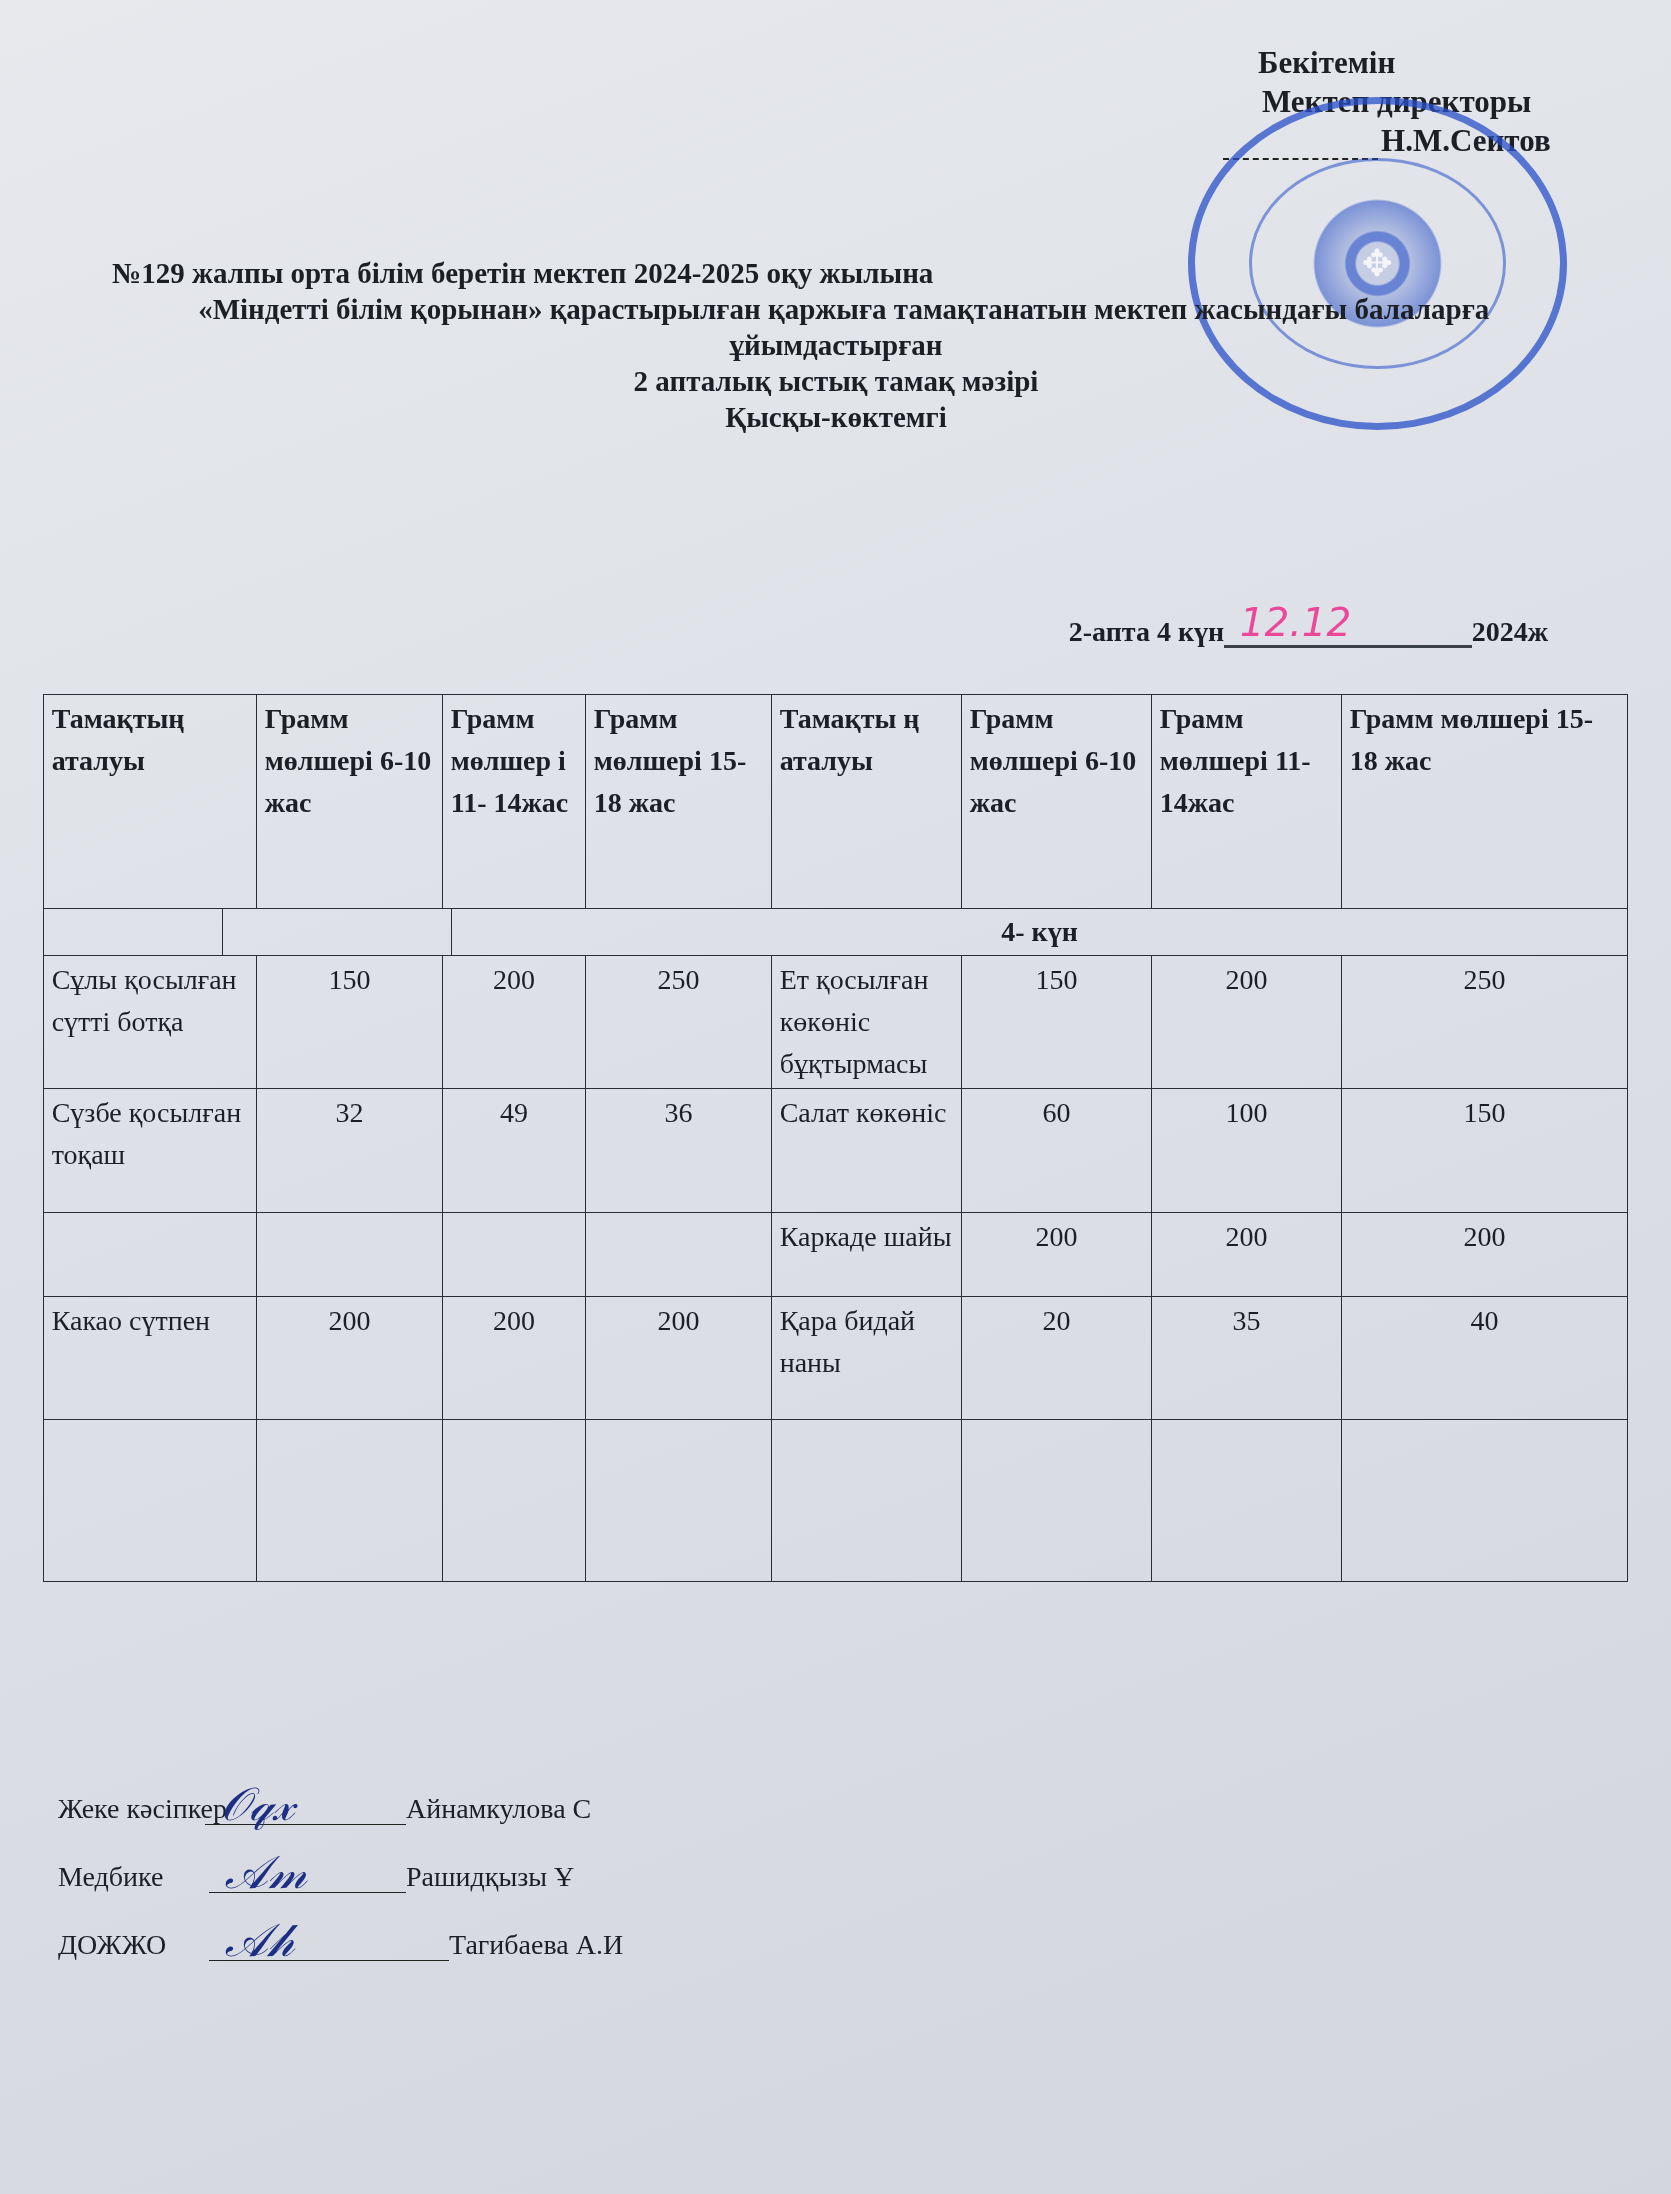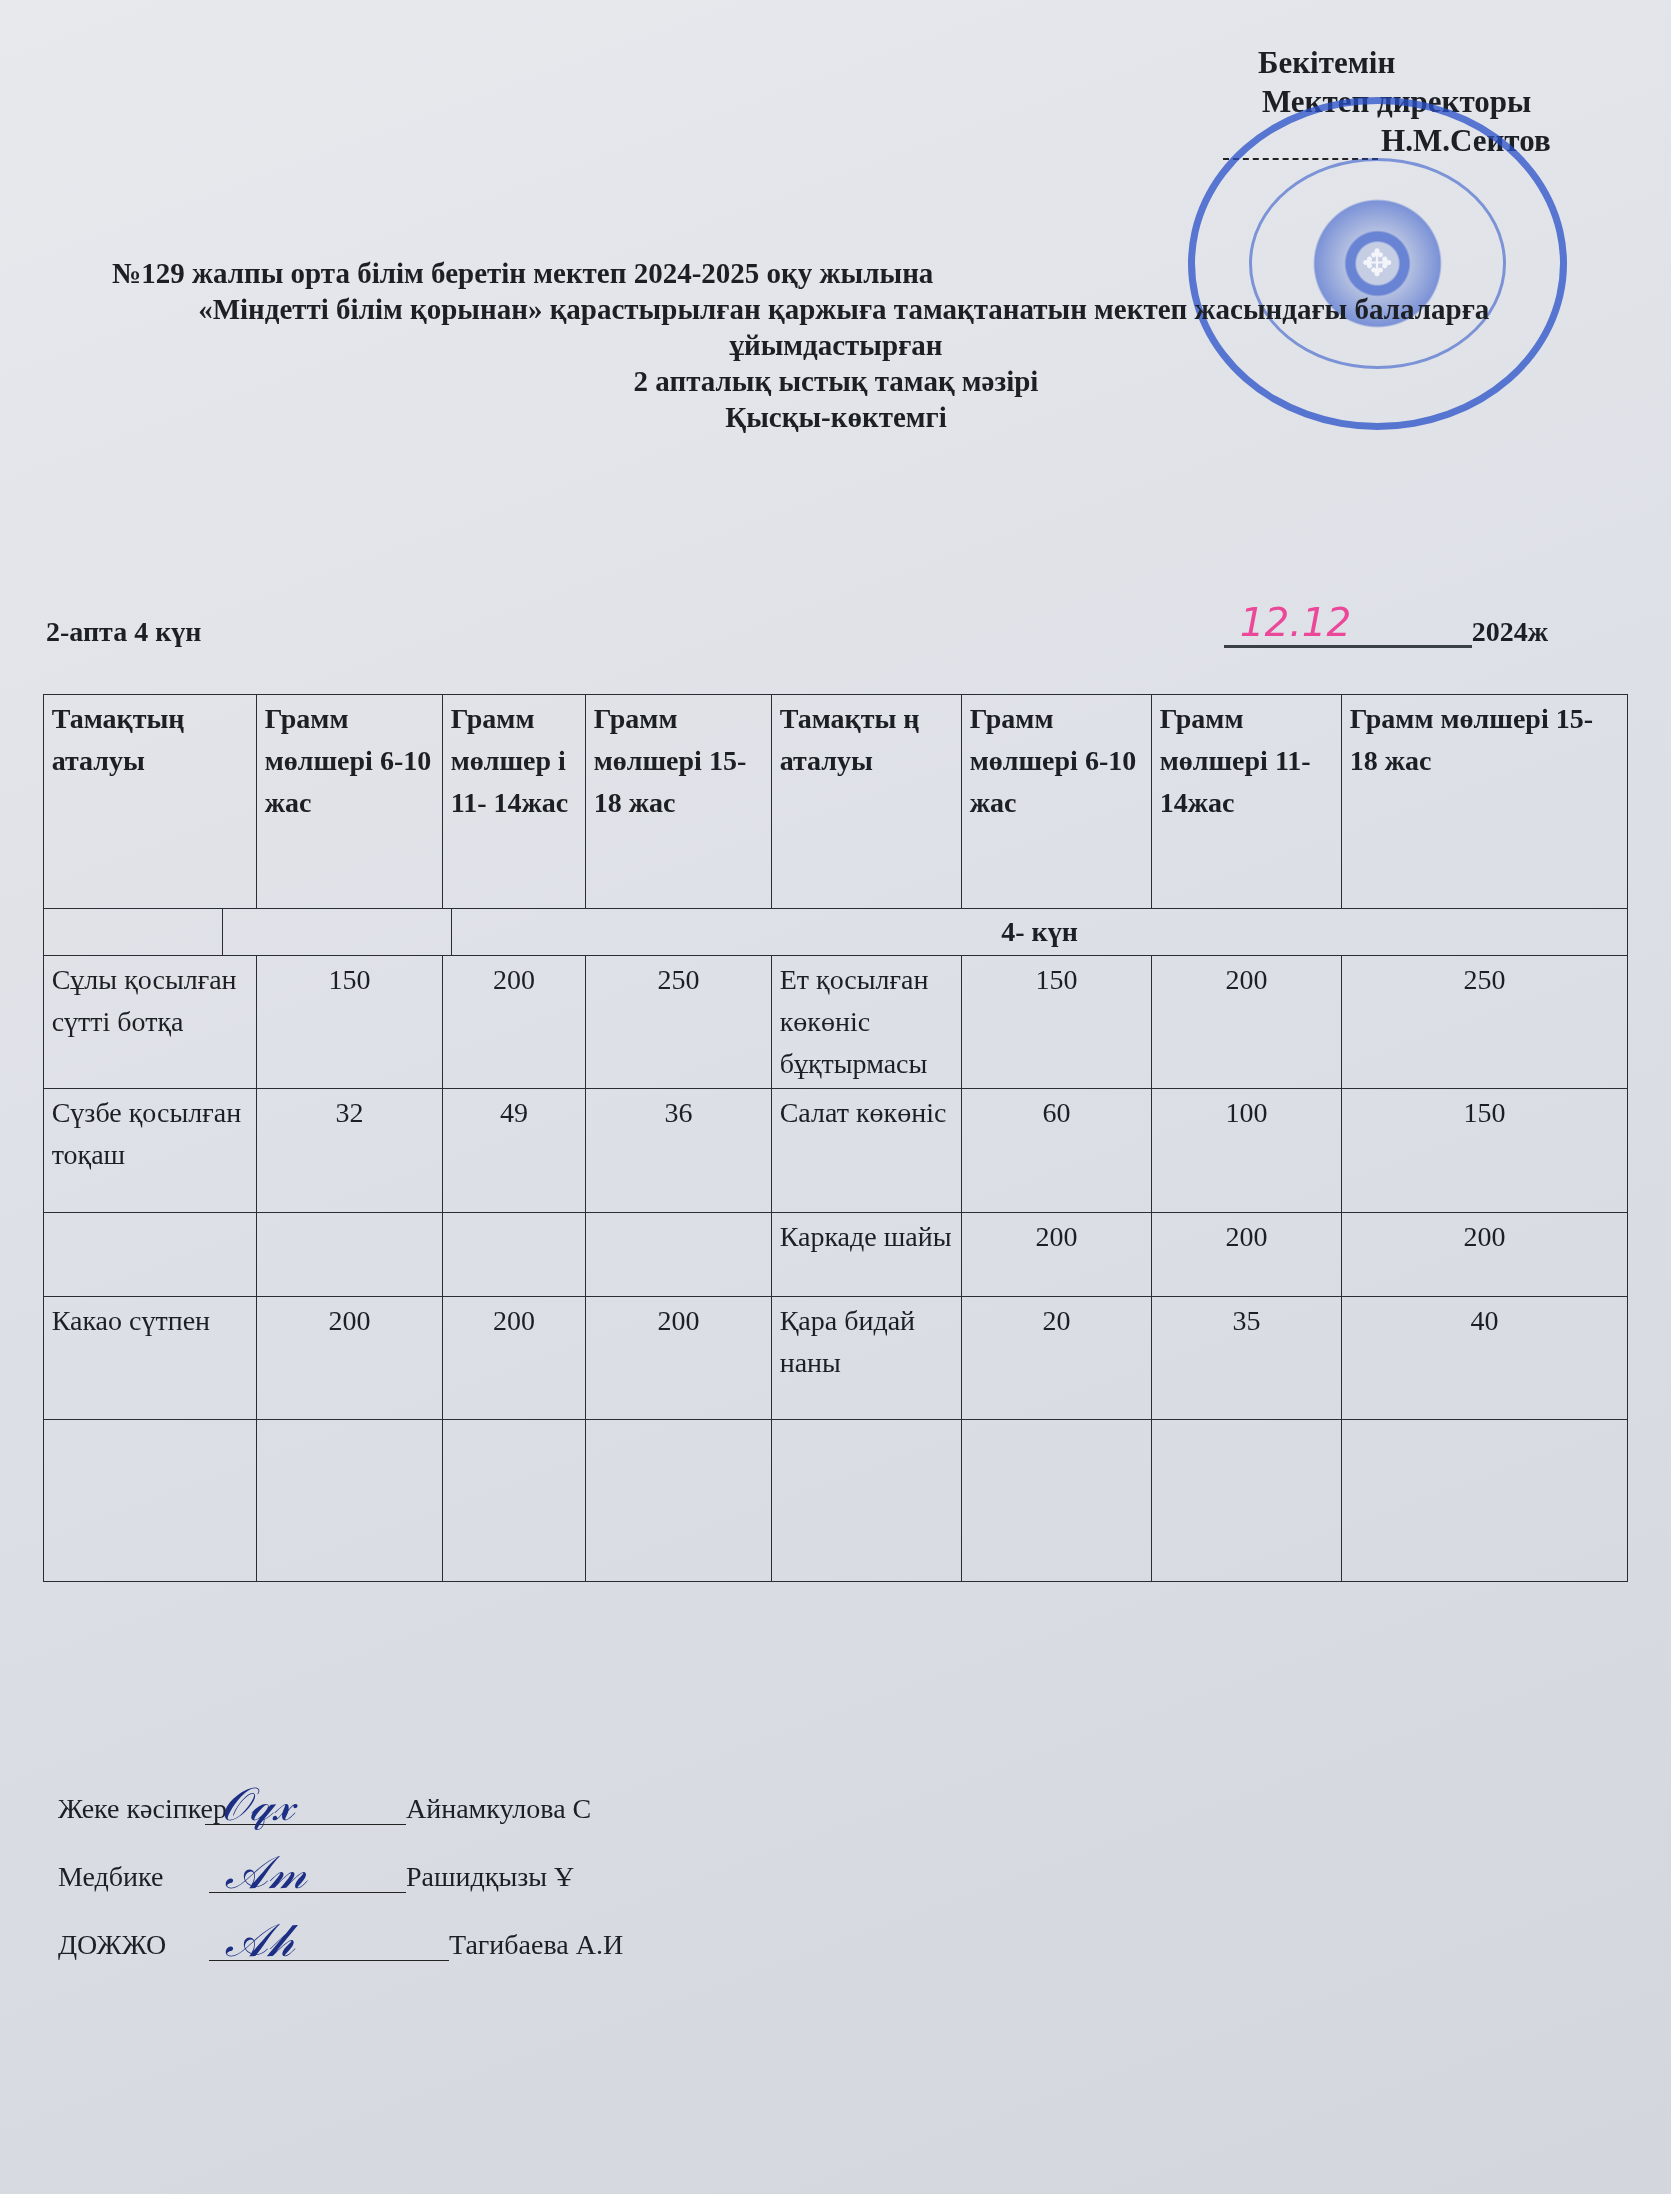--- a/index.html
+++ b/index.html
@@ -35,22 +35,22 @@
     position: absolute; left: 50%; top: 50%; transform: translate(-50%,-50%);
     color: rgba(255,255,255,0.8); font-size: 37px; font-family: "DejaVu Sans", sans-serif;
   }
   .titles {
     position: absolute; left: 0; top: 255px; width: 1672px; text-align: center;
     font-weight: bold; font-size: 29px; line-height: 36px;
   }
   .titles .t1 { padding-left: 112px; text-align: left; }
   .titles .t2 { padding-left: 15.5px; }
   .week-line {
-    position: absolute; left: 46px; top: 600px; right: 124px;
-    display: flex; justify-content: space-between; align-items: flex-end;
+    position: absolute; left: 68px; top: 600px; right: 124px;
+    display: flex; justify-content: flex-end; align-items: flex-end;
     font-weight: bold; font-size: 28px;
   }
   .date-wrap { display: flex; align-items: flex-end; }
   .date-hand {
     width: 232px; border-bottom: 3.1px solid #3b3f46; text-align: left; padding-left: 15.5px;
     font-family: "DejaVu Sans", sans-serif; font-style: italic; color: #ec4899; font-size: 39px; font-weight: normal;
   }
   table.menu {
     position: absolute; left: 43px; top: 694px; width: 1583px;
     border-collapse: collapse; table-layout: fixed;

